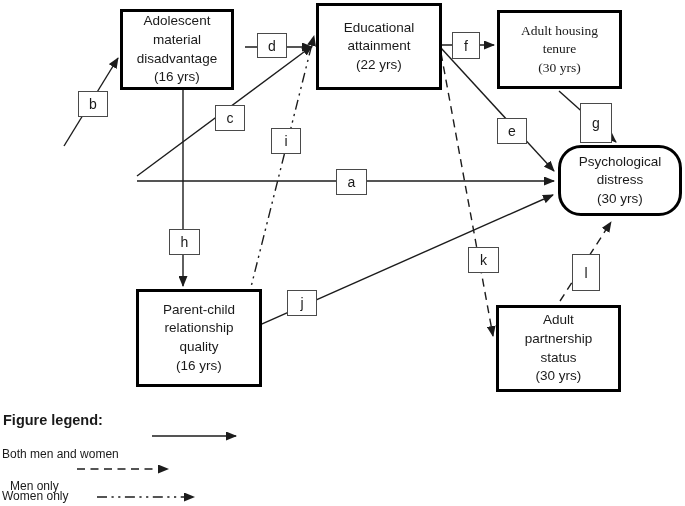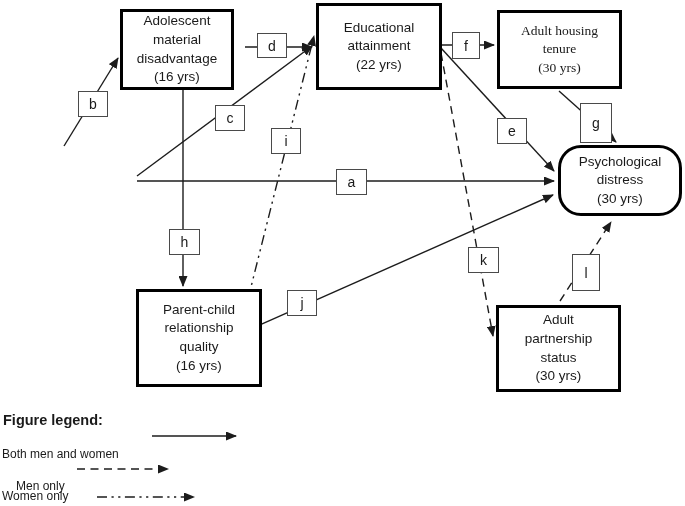--- a/index.html
+++ b/index.html
@@ -36,21 +36,21 @@
   #pl-f{left:452px;top:32px;width:28px;height:27px;}
   #pl-g{left:580px;top:103px;width:32px;height:40px;}
   #pl-h{left:169px;top:229px;width:31px;height:26px;}
   #pl-i{left:271px;top:128px;width:30px;height:26px;}
   #pl-j{left:287px;top:290px;width:30px;height:26px;}
   #pl-k{left:468px;top:247px;width:31px;height:26px;}
   #pl-l{left:572px;top:254px;width:28px;height:37px;}
   .legend-title{position:absolute;left:3px;top:400px;font-size:14.5px;font-weight:bold;margin-top:12px;}
   .legend-label{position:absolute;font-size:12px;margin-top:20px;}
   #lg-both{left:2px;top:427px;}
-  #lg-men{left:16px;top:459px;}
+  #lg-men{left:10px;top:459px;}
   #lg-women{left:2px;top:469px;}
 </style>
 </head>
 <body>
 
 <div id="canvas">
 
   <svg id="arrow-layer" width="685" height="506" viewBox="0 0 685 506" xmlns="http://www.w3.org/2000/svg">
     <defs>
       <marker id="ah" markerUnits="userSpaceOnUse" markerWidth="11" markerHeight="9" refX="10" refY="4.5" orient="auto">

